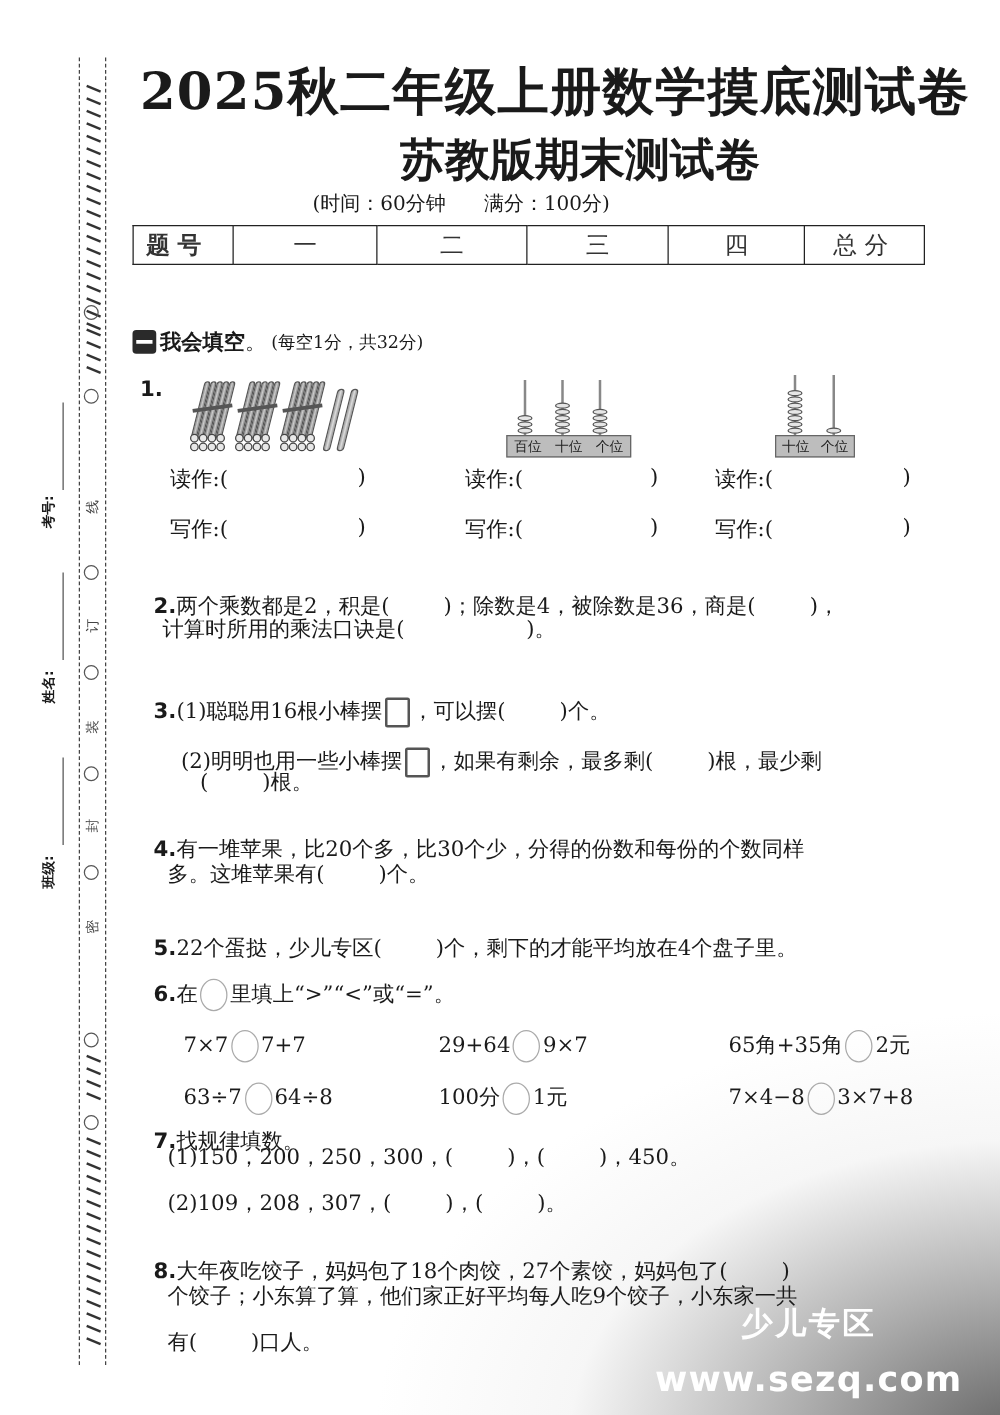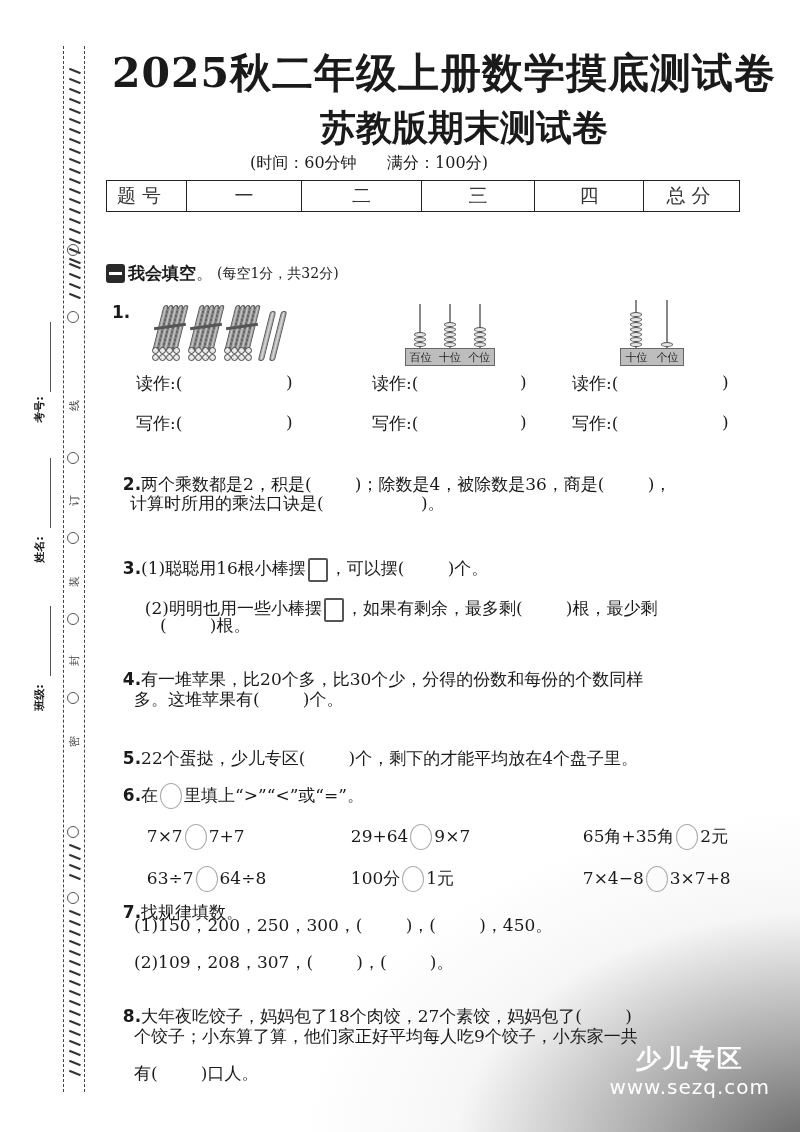--- a/index.html
+++ b/index.html
@@ -31,21 +31,21 @@
   .field-line { position: absolute; left: 50px; width: 1px; background: #555; }
 
   
   .title-main { position: absolute; left: 104px; top: 46px; width: 680px; text-align: center; font-size: 41px; font-weight: bold; letter-spacing: 1px; z-index: 2; font-family: "DejaVu Serif", serif; }
   .title-sub { position: absolute; left: 104px; top: 104px; width: 680px; text-align: center; font-size: 36px; font-weight: bold; padding-left: 40px; z-index: 2; }
   .exam-info { position: absolute; left: 250px; top: 153px; font-size: 16px; z-index: 2; white-space: pre; }
 
   
   .score-table { position: absolute; left: 106px; top: 180px; width: 634px; border-collapse: collapse; z-index: 2; }
   .score-table td { border: 1.5px solid #222; height: 31px; font-size: 19px; font-family: "DejaVu Sans", sans-serif; font-weight: normal; text-align: center; color: #333; }
-  .score-table td.rowhead { width: 80px; text-align: left; padding-left: 10px; letter-spacing: 6px; }
+  .score-table td.rowhead { width: 80px; text-align: left; padding-left: 10px; letter-spacing: 6px; font-weight: bold; }
 
   
   .section-head { position: absolute; left: 106px; top: 262px; z-index: 2; display: flex; align-items: center; font-family: "DejaVu Sans", sans-serif; }
   .section-badge { width: 19px; height: 19px; background: #2a2a2a; border-radius: 3px; display: flex; align-items: center; justify-content: center; margin-right: 3px; }
   .section-badge span { display: block; width: 13px; height: 3px; background: #fff; }
   .section-title { font-size: 17px; font-weight: bold; }
   .section-note { font-size: 14px; margin-left: 4px; font-family: "DejaVu Serif", serif; }
 
   .qnum { font-family: "DejaVu Sans", sans-serif; font-weight: bold; font-size: 17px; }
   .line { position: absolute; font-size: 17px; white-space: pre; z-index: 2; }
@@ -64,21 +64,21 @@
   .abacus .base { position: absolute; bottom: 0; left: 0; height: 18px; background: #bdbdbd; border: 1px solid #666; font-size: 11px; display: flex; align-items: center; justify-content: space-around; color: #222; font-family: "DejaVu Serif", serif; }
   .abacus .pole { position: absolute; bottom: 18px; width: 2px; background: #888; }
   .abacus .bead { position: absolute; width: 12px; height: 5px; border: 1px solid #555; border-radius: 50%; background: #e6e6e6; }
 
   
   .cmp-circle { display: inline-block; width: 22px; height: 26px; border: 1px solid #aaa; border-radius: 50%; vertical-align: middle; margin: 0 2px; }
   .stick-square { display: inline-block; width: 20px; height: 24px; border: 2.5px solid #555; border-radius: 2px; vertical-align: middle; margin: 0 2px; }
 
   .watermark { position: absolute; right: 30px; top: 1042px; z-index: 3; text-align: center; color: #fff; font-family: "DejaVu Sans", sans-serif; }
   .wm-brand { font-size: 25px; font-weight: bold; letter-spacing: 2px; }
-  .wm-url { font-size: 20px; font-weight: normal; letter-spacing: 1px; margin-top: 0px; }
+  .wm-url { font-size: 28px; font-weight: bold; letter-spacing: 1px; margin-top: 12px; }
 </style>
 </head>
 <body>
 
 <div class="page-shade"></div>
 
 <div class="binding-strip">
   <div class="hatch-group" style="top:20px;">
     <div class="hatch"></div>
       <div class="hatch"></div>
@@ -249,21 +249,21 @@
     <div class="bead" style="left:9px;bottom:29px;"></div>
   <div class="bead" style="left:39px;bottom:19px;"></div>
     <div class="bead" style="left:39px;bottom:24px;"></div>
     <div class="bead" style="left:39px;bottom:29px;"></div>
     <div class="bead" style="left:39px;bottom:34px;"></div>
     <div class="bead" style="left:39px;bottom:39px;"></div>
   <div class="bead" style="left:69px;bottom:19px;"></div>
     <div class="bead" style="left:69px;bottom:24px;"></div>
     <div class="bead" style="left:69px;bottom:29px;"></div>
     <div class="bead" style="left:69px;bottom:34px;"></div>
-  <div class="base" style="width:90px;">
+  <div class="base" style="width:100px;">
     <span>百位</span>
     <span>十位</span>
     <span>个位</span>
   </div>
 </div>
 
 <div class="abacus" style="left:620px;top:298px;width:64px;height:68px;">
   <div class="pole" style="left:15px;height:48px;"></div>
   <div class="pole" style="left:46px;height:48px;"></div>
   <div class="bead" style="left:10px;bottom:19px;"></div>

